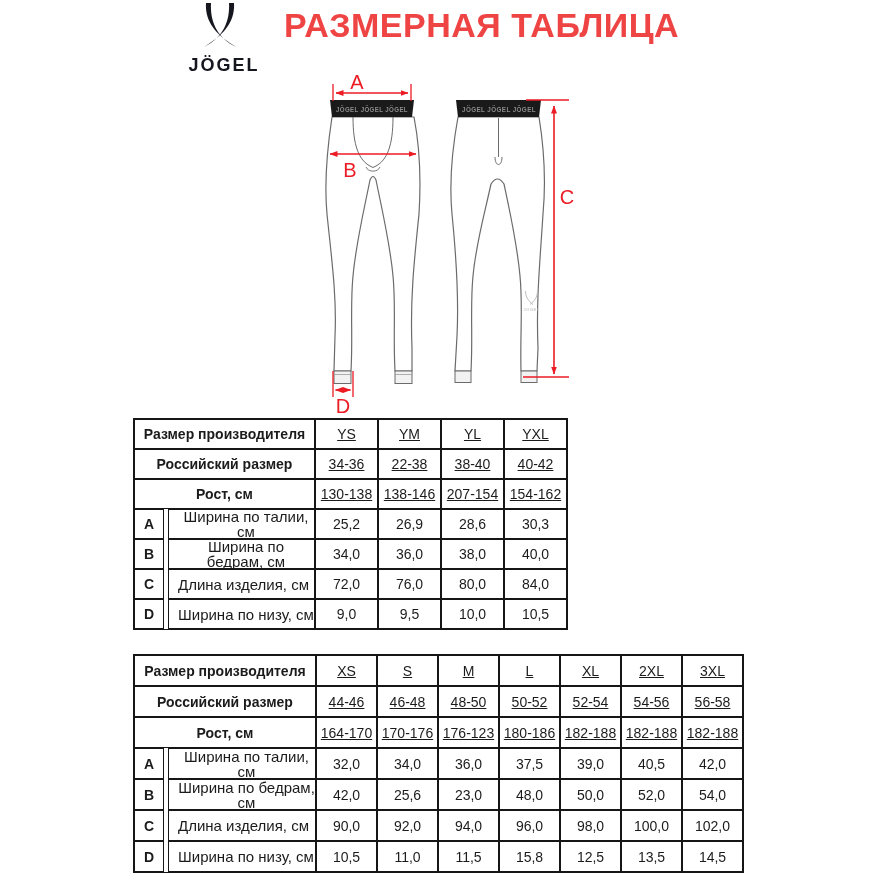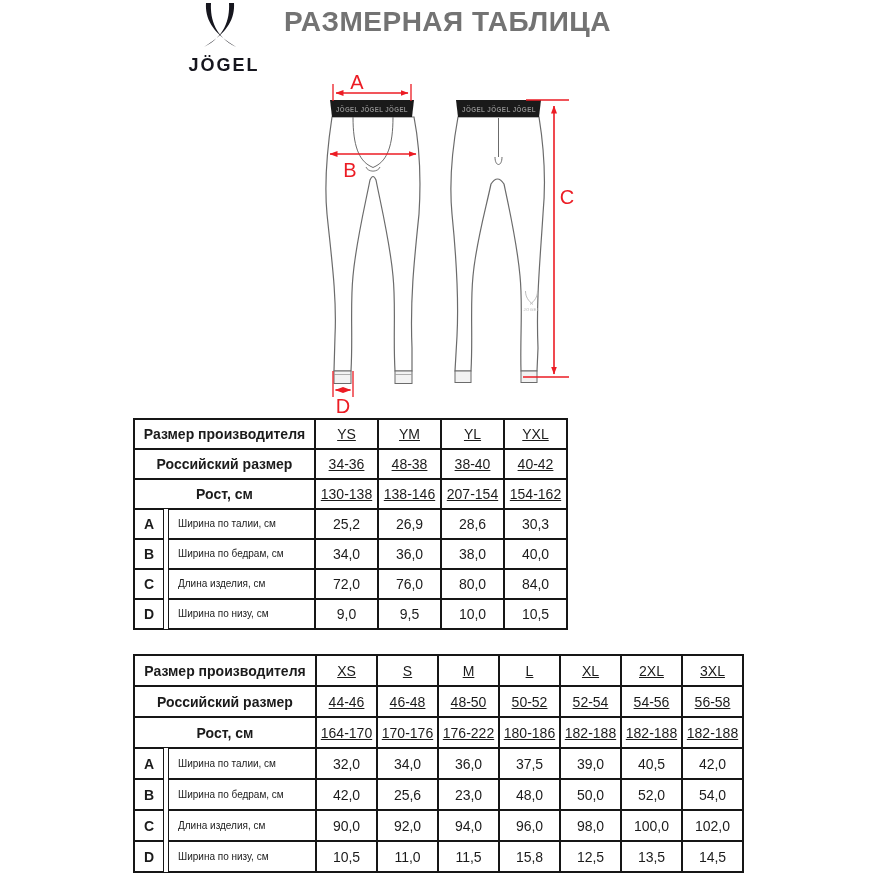--- a/index.html
+++ b/index.html
@@ -8,36 +8,36 @@
     background:#ffffff;color:#1b1b1b;
     font-family:"Liberation Sans", sans-serif;
   }
   #art{position:absolute;left:0;top:0;pointer-events:none;}
   .brand-wordmark{
     position:absolute;left:184px;top:55px;width:80px;text-align:center;
     font-size:18px;font-weight:bold;letter-spacing:2px;color:#16161e;
   }
   .page-title{
     position:absolute;left:284px;top:6px;
-    font-size:28px;font-weight:bold;letter-spacing:0.5px;color:#737373;
+    font-size:34px;font-weight:bold;letter-spacing:0.5px;color:#ef4444;
     white-space:nowrap;
   }
   .size-table{position:absolute;display:grid;border:1px solid #161616;background:#fca5a5;text-align:center;}
   .size-table.t1{left:133px;top:418px;grid-auto-rows:30px;}
   .size-table.t2{left:133px;top:654px;grid-auto-rows:31px;}
   .cell{
     display:flex;align-items:center;justify-content:center;
     border:1px solid #161616;font-size:14px;color:#1b1b1b;background:#fff;
     line-height:1;
   }
   .cell.gap{border:none;}
   .cell.h-label{grid-column:1/4;font-weight:bold;}
   .cell.h-val{font-weight:normal;text-decoration:underline;}
   .cell.letter{font-weight:bold;}
-  .cell.r-label{justify-content:flex-start;padding-left:9px;font-size:10px;}
+  .cell.r-label{justify-content:flex-start;padding-left:9px;font-size:15px;}
 </style>
 </head>
 <body>
 
 <svg id="art" width="875" height="875" viewBox="0 0 875 875">
   <defs>
     <marker id="arr" markerWidth="8" markerHeight="6" refX="7.5" refY="3" orient="auto-start-reverse" markerUnits="userSpaceOnUse">
       <path d="M0,0 L8,3 L0,6 Z" fill="#ec1c24"></path>
     </marker>
   </defs>
@@ -104,21 +104,21 @@
 <div class="page-title">РАЗМЕРНАЯ ТАБЛИЦА</div>
 
 <div class="size-table t1" style="grid-template-columns: 30px 4px 147px repeat(4, 63px);">
     <div class="cell h-label">Размер производителя</div>
     <div class="cell h-val">YS</div>
     <div class="cell h-val">YM</div>
     <div class="cell h-val">YL</div>
     <div class="cell h-val">YXL</div>
     <div class="cell h-label">Российский размер</div>
     <div class="cell h-val">34-36</div>
-    <div class="cell h-val">48-38</div>
+    <div class="cell h-val">22-38</div>
     <div class="cell h-val">38-40</div>
     <div class="cell h-val">40-42</div>
     <div class="cell h-label">Рост, см</div>
     <div class="cell h-val">130-138</div>
     <div class="cell h-val">138-146</div>
     <div class="cell h-val">207-154</div>
     <div class="cell h-val">154-162</div>
     <div class="cell letter">A</div>
     <div class="cell gap"></div>
     <div class="cell r-label">Ширина по талии, см</div>
@@ -161,21 +161,21 @@
     <div class="cell h-val">44-46</div>
     <div class="cell h-val">46-48</div>
     <div class="cell h-val">48-50</div>
     <div class="cell h-val">50-52</div>
     <div class="cell h-val">52-54</div>
     <div class="cell h-val">54-56</div>
     <div class="cell h-val">56-58</div>
     <div class="cell h-label">Рост, см</div>
     <div class="cell h-val">164-170</div>
     <div class="cell h-val">170-176</div>
-    <div class="cell h-val">176-222</div>
+    <div class="cell h-val">176-123</div>
     <div class="cell h-val">180-186</div>
     <div class="cell h-val">182-188</div>
     <div class="cell h-val">182-188</div>
     <div class="cell h-val">182-188</div>
     <div class="cell letter">A</div>
     <div class="cell gap"></div>
     <div class="cell r-label">Ширина по талии, см</div>
     <div class="cell val">32,0</div>
     <div class="cell val">34,0</div>
     <div class="cell val">36,0</div>

